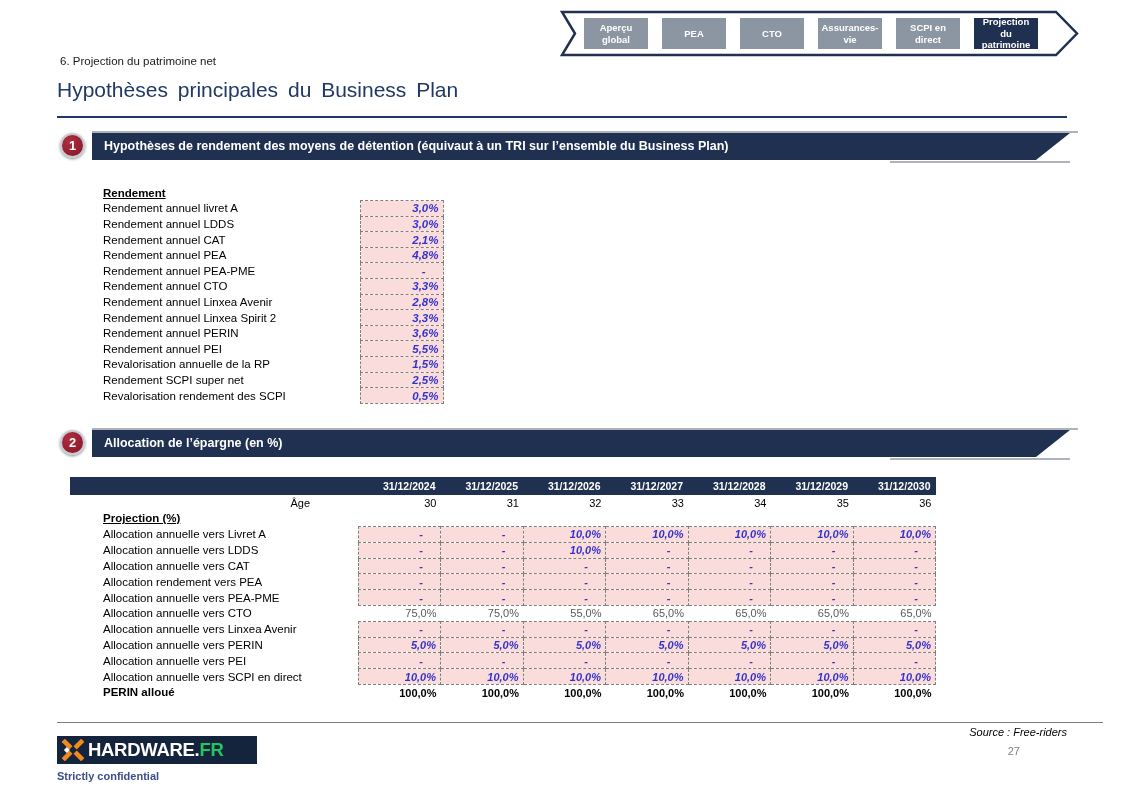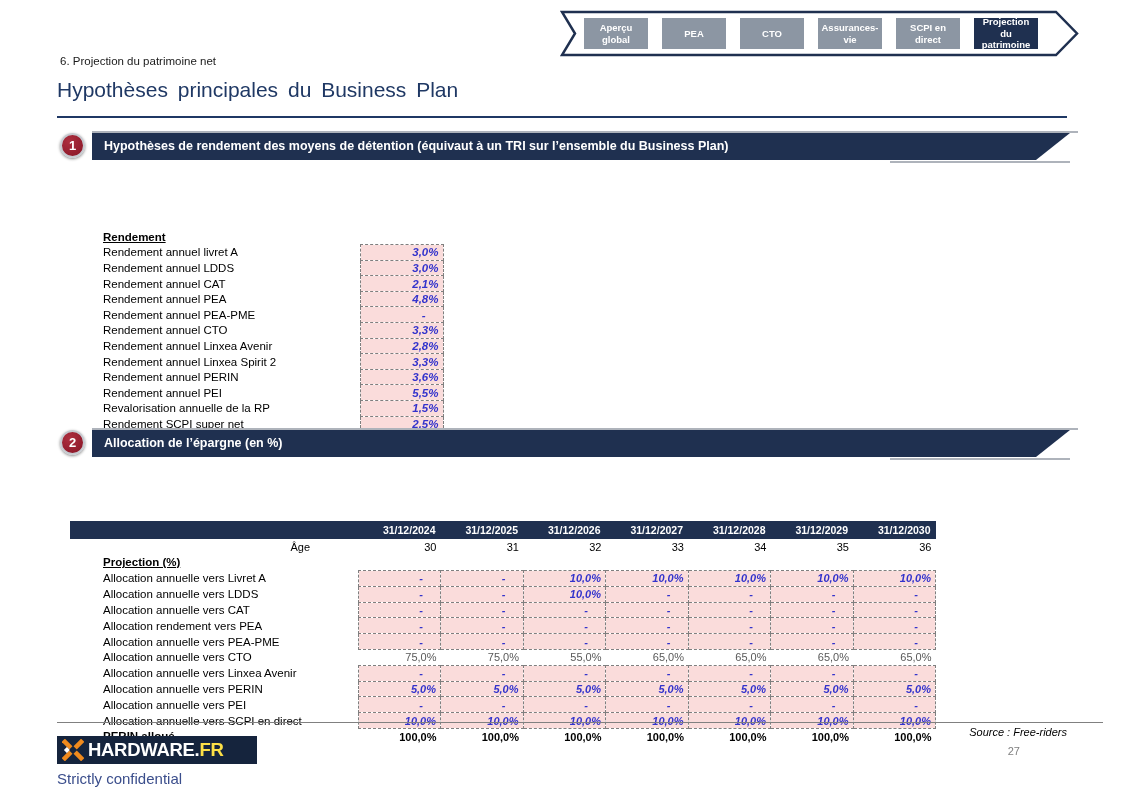--- a/index.html
+++ b/index.html
@@ -27,21 +27,21 @@
            border:2px solid #c6cad0; box-shadow:0 1px 3px rgba(0,0,0,.45);
            color:#fff; font-weight:bold; font-size:13px;
            display:flex; align-items:center; justify-content:center; }
   .bar { position:absolute; left:92px; width:978px; height:27px; background:#1f3050;
          clip-path:polygon(0 0, 100% 0, calc(100% - 34px) 100%, 0 100%);
          color:#fff; font-weight:bold; font-size:12.5px; line-height:27px; padding-left:12px; white-space:nowrap; }
   .bar-shadow-top { position:absolute; left:92px; width:986px; height:1.5px; background:#aeb3bb; }
   .bar-shadow-bot { position:absolute; left:890px; width:180px; height:1.5px; background:#aeb3bb; }
 
   
-  table { border-collapse:collapse; table-layout:fixed;margin-top:44px; }
+  table { border-collapse:collapse; table-layout:fixed; }
   td, th { overflow:hidden; white-space:nowrap; vertical-align:middle; }
 
   #table1 { position:absolute; left:103px; top:185px; width:340px; }
   #table1 tr { height:15.6px; }
   #table1 td { font-size:11.5px; }
 
   #table2 { position:absolute; left:70px; top:477px; width:866px; }
   #table2 tr { height:15.8px; }
   #table2 td { font-size:11px; }
   #table2 th { background:#1f3050; color:#fff; font-size:10.5px; font-weight:bold;
@@ -58,22 +58,22 @@
   tr.total-row td.lbl { font-size:11.5px; }
   td.age-lbl { text-align:right; padding-right:48px; font-size:11.5px; }
 
   
   #footer-line { left:57px; top:722px; width:1046px; height:1px; background:#808080; }
   #source { left:767px; top:726px; width:300px; text-align:right; font-style:italic; font-size:11px; }
   #page-num { left:920px; top:745px; width:100px; text-align:right; font-size:11px; color:#808080; }
   #logo { left:57px; top:736px; width:200px; height:28px; background:#15243d;
           display:flex; align-items:center; padding-left:5px; }
   #logo-text { font-weight:bold; font-size:18.5px; color:#fff; letter-spacing:-0.3px; margin-left:4px; }
-  #logo-text .fr { color:#fde047; }
-  #confidential { left:57px; top:770px; font-size:15px; color:#3b4e8c; }
+  #logo-text .fr { color:#22c55e; }
+  #confidential { left:57px; top:770px; font-size:11px; color:#3b4e8c;font-weight:bold; }
 </style>
 </head>
 <body>
 
 <div class="abs" id="nav">
   <svg id="nav-outline" width="520" height="47" viewBox="0 0 520 47">
     <polygon points="2,2 496,2 517,23.5 496,45 2,45 15,23.5" fill="#ffffff" stroke="#1f3050" stroke-width="2.5"></polygon>
   </svg>
   <div id="tabs">
       <div class="tab">Aperçu global</div>

